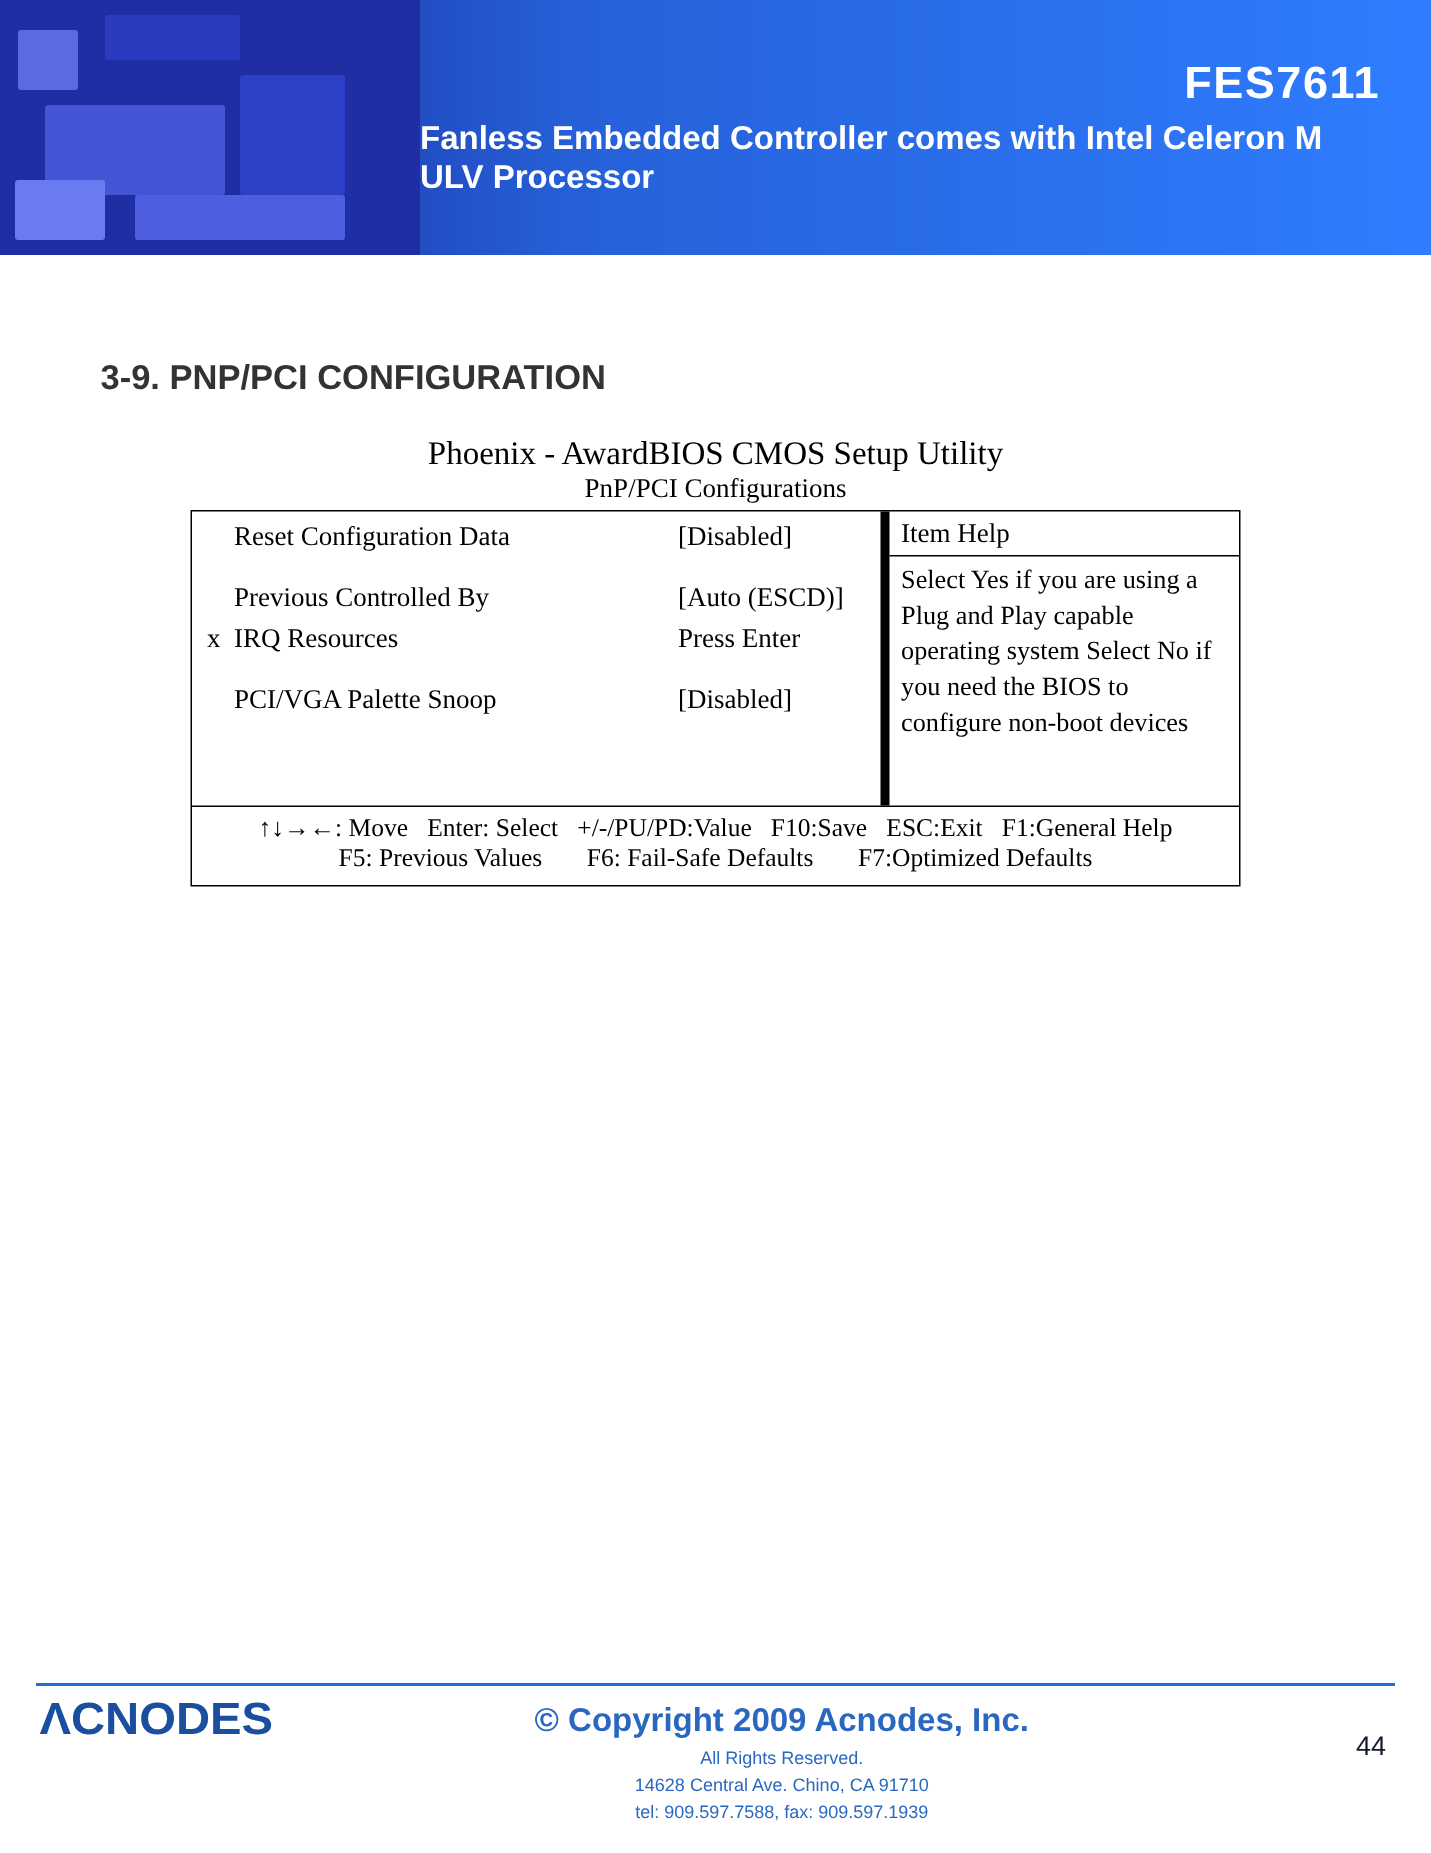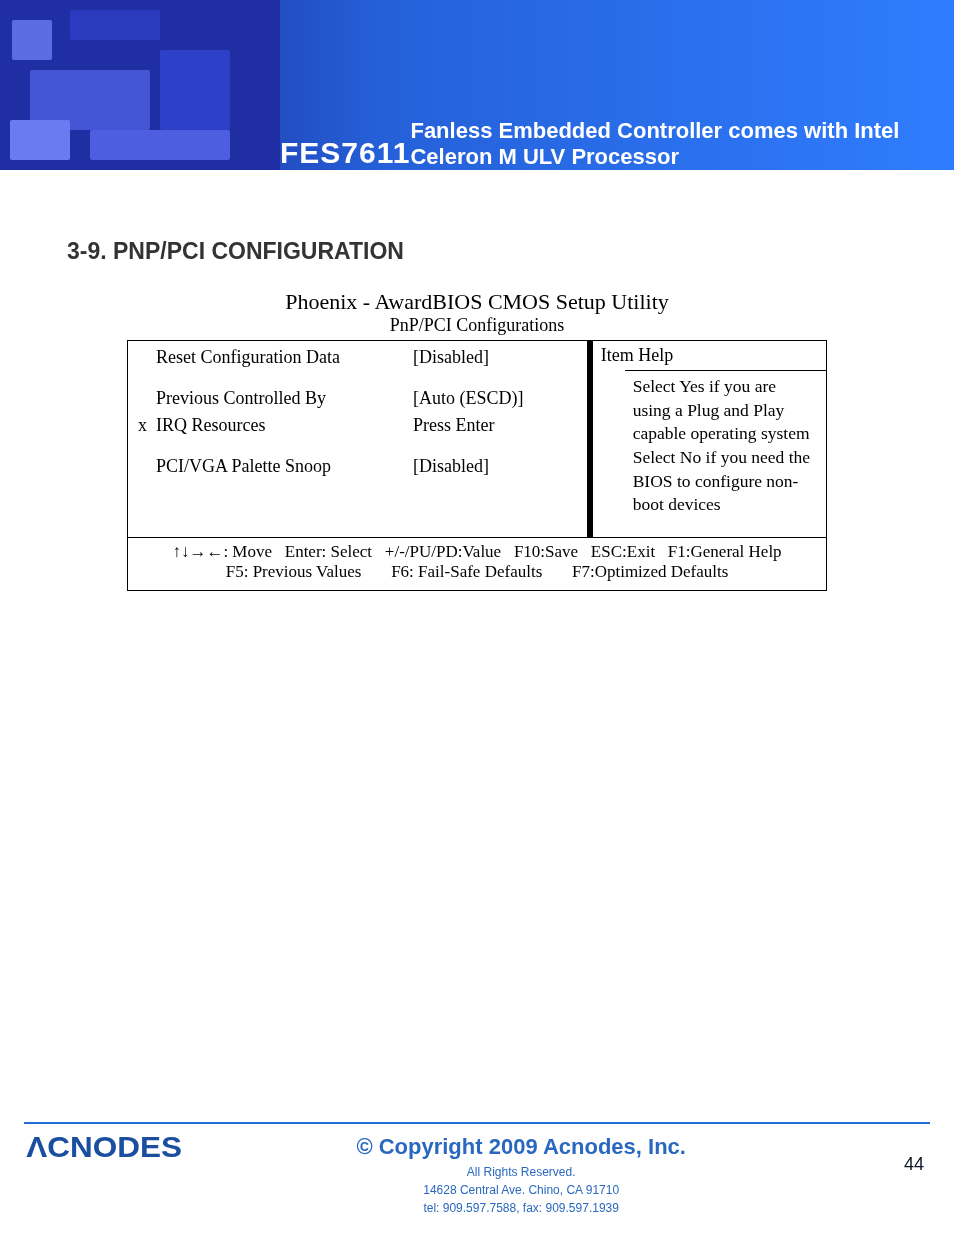--- a/index.html
+++ b/index.html
@@ -1,44 +1,44 @@
 <!DOCTYPE html>
 <html><head>
 <meta charset="utf-8">
 <style>
   html, body { margin:0; padding:0; background:#fff; font-family:"Times New Roman", serif; color:#000; }
   .page { width:954px; height:1235px; position:relative; box-sizing:border-box; overflow:hidden; }
   .banner { width:100%; height:170px; background:linear-gradient(to right, #1a1a8a 0%, #2560d8 40%, #2f7dff 100%); display:flex; }
   .banner-left { width:280px; height:100%; position:relative; overflow:hidden; background:#1f2ea3; }
   .banner-left .blob { position:absolute; background:#3a4ed0; border-radius:2px; }
-  .banner .title-area { flex:1; display:flex; flex-direction:row; justify-content:center; padding-right:34px; align-items:flex-end; }
+  .banner .title-area { flex:1; display:flex; flex-direction:column; justify-content:center; padding-right:34px; align-items:flex-end; }
   .banner .t1 { color:#fff; font:700 30px Arial, sans-serif; letter-spacing:1px; }
   .banner .t2 { color:#fff; font:700 22px Arial, sans-serif; margin-top:6px; }
 
   .section-title { margin:68px auto 4px auto; font:bold 23px Arial, sans-serif; color:#333; width:820px; }
 
   .bios-wrap { width:700px; margin:24px auto 0 auto; font-family:"Times New Roman", serif; font-size:18px; color:#000; }
   .bios-title { text-align:center; font-size:22px;font-family:Liberation Serif, serif; }
   .bios-subtitle { text-align:center; font-size:18px; margin-bottom:4px; }
 
   .bios-frame { border:1px solid #000; text-align:left; }
   .bios-top { display:flex; }
   .bios-left { width:460px; padding:6px 10px 54px 10px; box-sizing:border-box; }
   .bios-right { width:240px; border-left:6px solid #000000; box-sizing:border-box; }
   .bios-right .cell { padding:4px 8px; }
   .bios-right .cell.sep { border-top:1px solid #000; }
-  .row { display:flex; margin-bottom:6px; }
+  .row { display:flex; margin-bottom:6px;gap:39px; }
   .row .lab { width:275px; }
   .row .val { flex:1; }
   .row.sub .lab { padding-left:0; }
   .submark { display:inline-block; width:18px; }
   .pad { display:inline-block; width:18px; }
   .bios-bottom { border-top:1px solid #000; padding:4px 6px 8px 6px; font-size:17px; text-align:center; }
   .bios-bottom .line { white-space:pre; }
-  .help-text { font-size:17.5px; line-height:1.35;margin-left:32px; }
+  .help-text { font-size:17.5px; line-height:1.35; }
   .menu-level { display:flex; align-items:center; gap:16px; }
   .tri-right { width:0; height:0; border-top:6px solid transparent; border-bottom:6px solid transparent; border-left:11px solid #000; display:inline-block; }
 
   .footer { position:absolute; left:0; right:0; bottom:18px; }
   .footer-rule { height:2px; background:#1f6fd6; margin:0 24px 6px 24px; }
   .footer-row { display:flex; align-items:flex-start; padding:0 30px; font-family:Arial, sans-serif;justify-content:flex-end; }
   .logo { display:flex; align-items:center; }
   .logo .mark { font:700 30px Arial, sans-serif; color:#1a4fa0; transform:scaleX(1.05); }
   .footer-mid { flex:1; text-align:center; color:#2a68c0; font-size:12px; line-height:1.5; }
   .footer-mid .big { font-size:22px; font-weight:700; }

